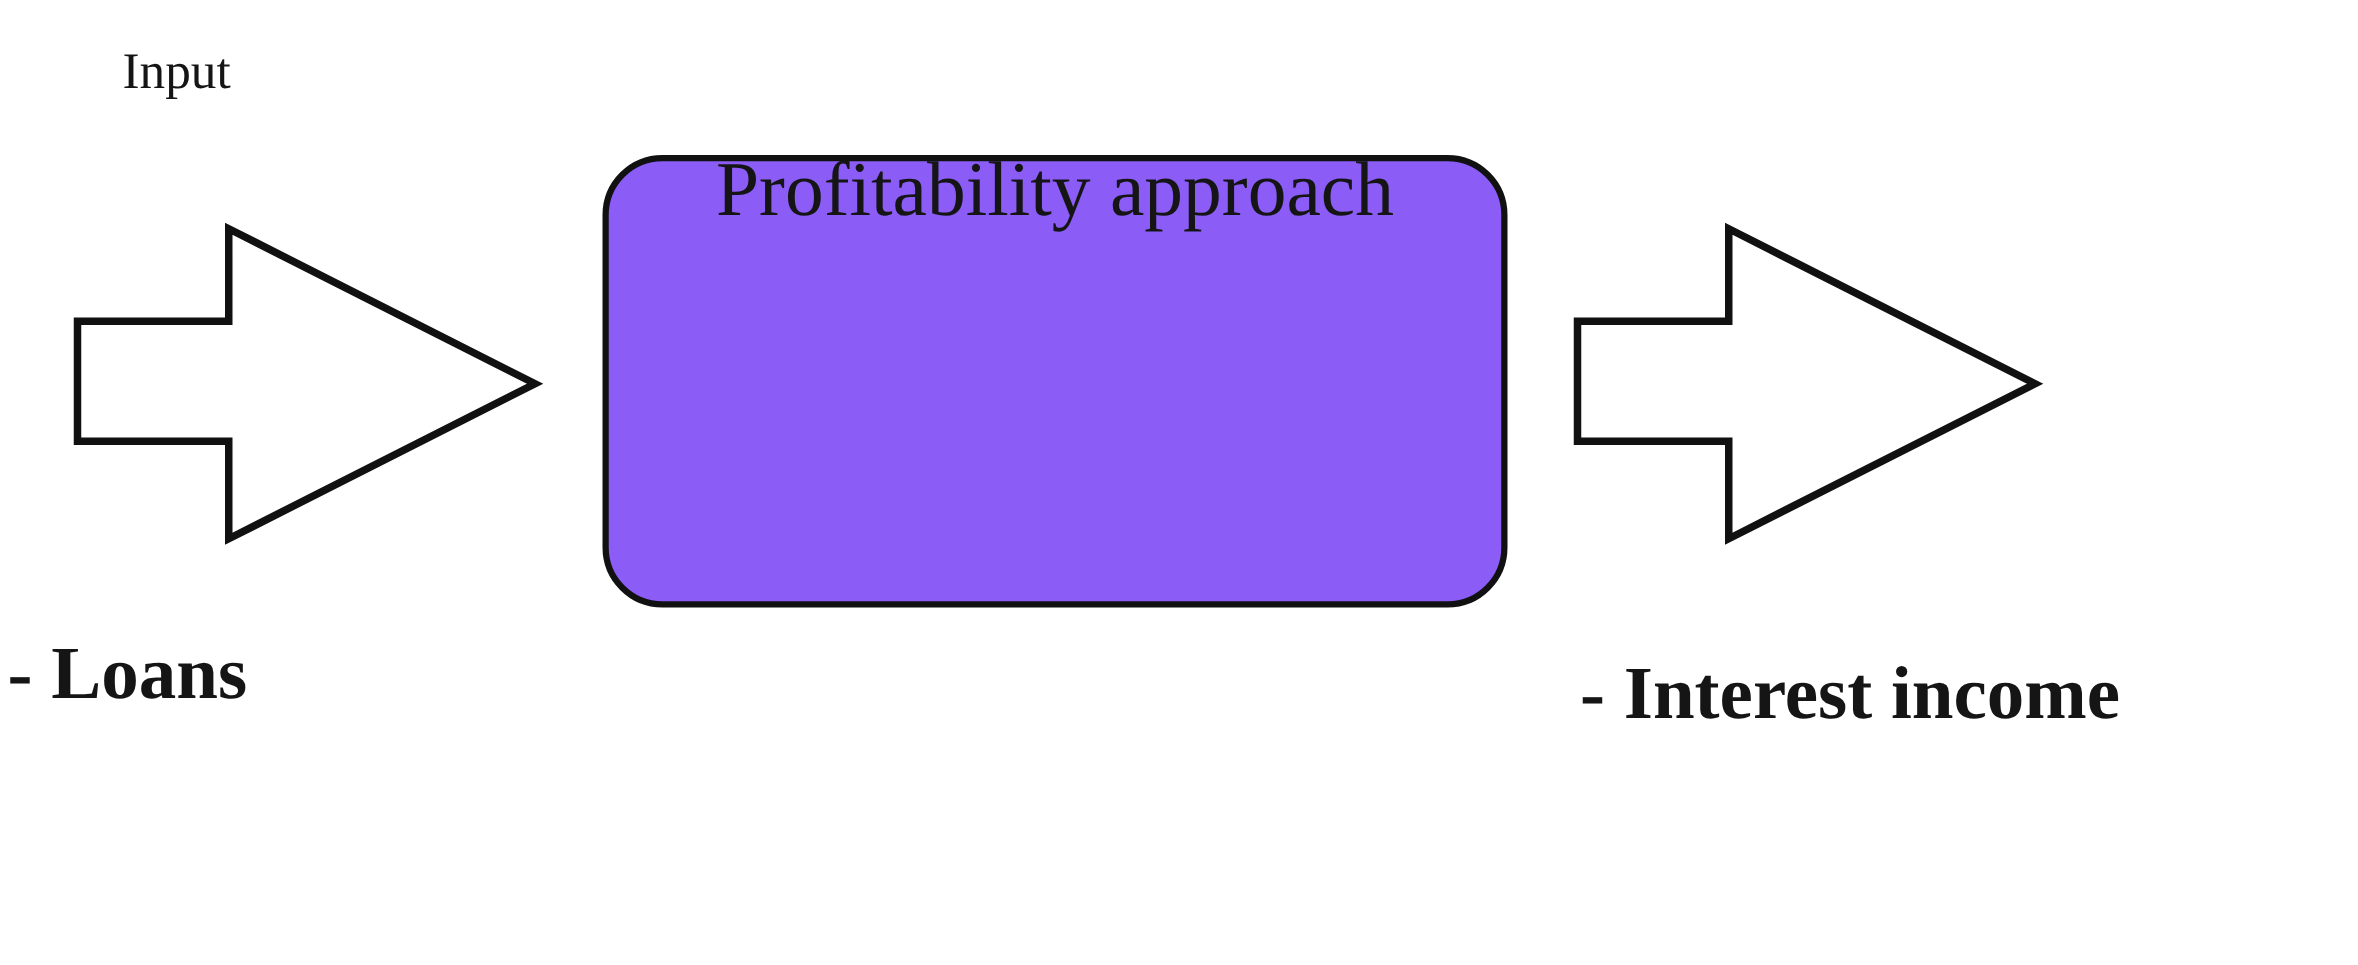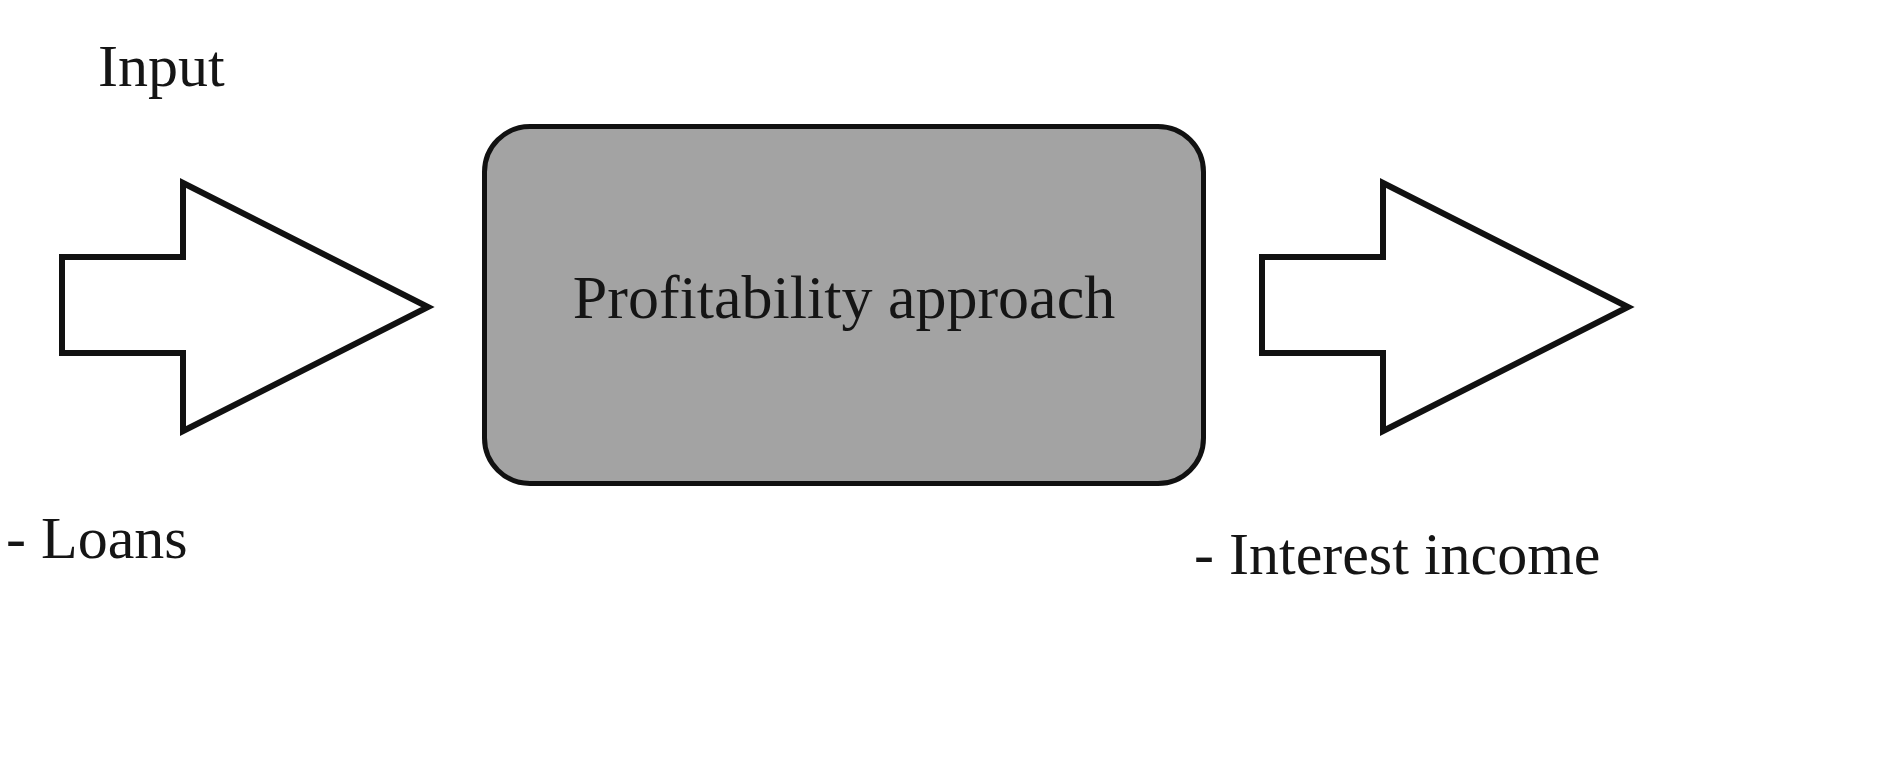--- a/index.html
+++ b/index.html
@@ -18,60 +18,60 @@
     color: #111111;
   }
   .label {
     position: absolute;
     white-space: nowrap;
     font-family: "Liberation Serif", "DejaVu Serif", serif;
     color: #151515;
     line-height: 1;
   }
   .side-title {
-    font-size: 60px;
+    font-size: 41px;
     font-family: Liberation Serif, serif;
   }
   #input-title { left: 98px;  top: 36px; }
   #output-title { left: 1316px; top: 36px; }
 
   .bullet-list {
     position: absolute;
     list-style: none;
     margin: 0;
     padding: 0;
+    font-weight: bold;
   }
   .bullet-list li {
     font-size: 60px;
     line-height: 57px;
     white-space: nowrap;
     color: #151515;
     font-family: "Liberation Serif", "DejaVu Serif", serif;
   }
   #input-list  { left: 6px;   top: 510px; }
-  #output-list { left: 1194px; top: 526px; }
+  #output-list { left: 1264px; top: 526px; }
 
   .flow-arrow {
     position: absolute;
   }
   #arrow-input  { left: 52px;   top: 170px; }
   #arrow-output { left: 1252px; top: 170px; }
 
   #process-box {
     position: absolute;
     left: 482px;
     top: 124px;
     width: 724px;
     height: 362px;
     border: 5px solid #111111;
     border-radius: 48px;
     box-sizing: border-box;
-    background: #a3a3a3;
+    background: #8b5cf6;
     display: flex;
-    align-items: center;
     justify-content: center;
   }
   #process-box-label {
     font-size: 62px;
     line-height: 1;
     color: #151515;
     white-space: nowrap;
     position: relative;
     top: -8px;
   }

